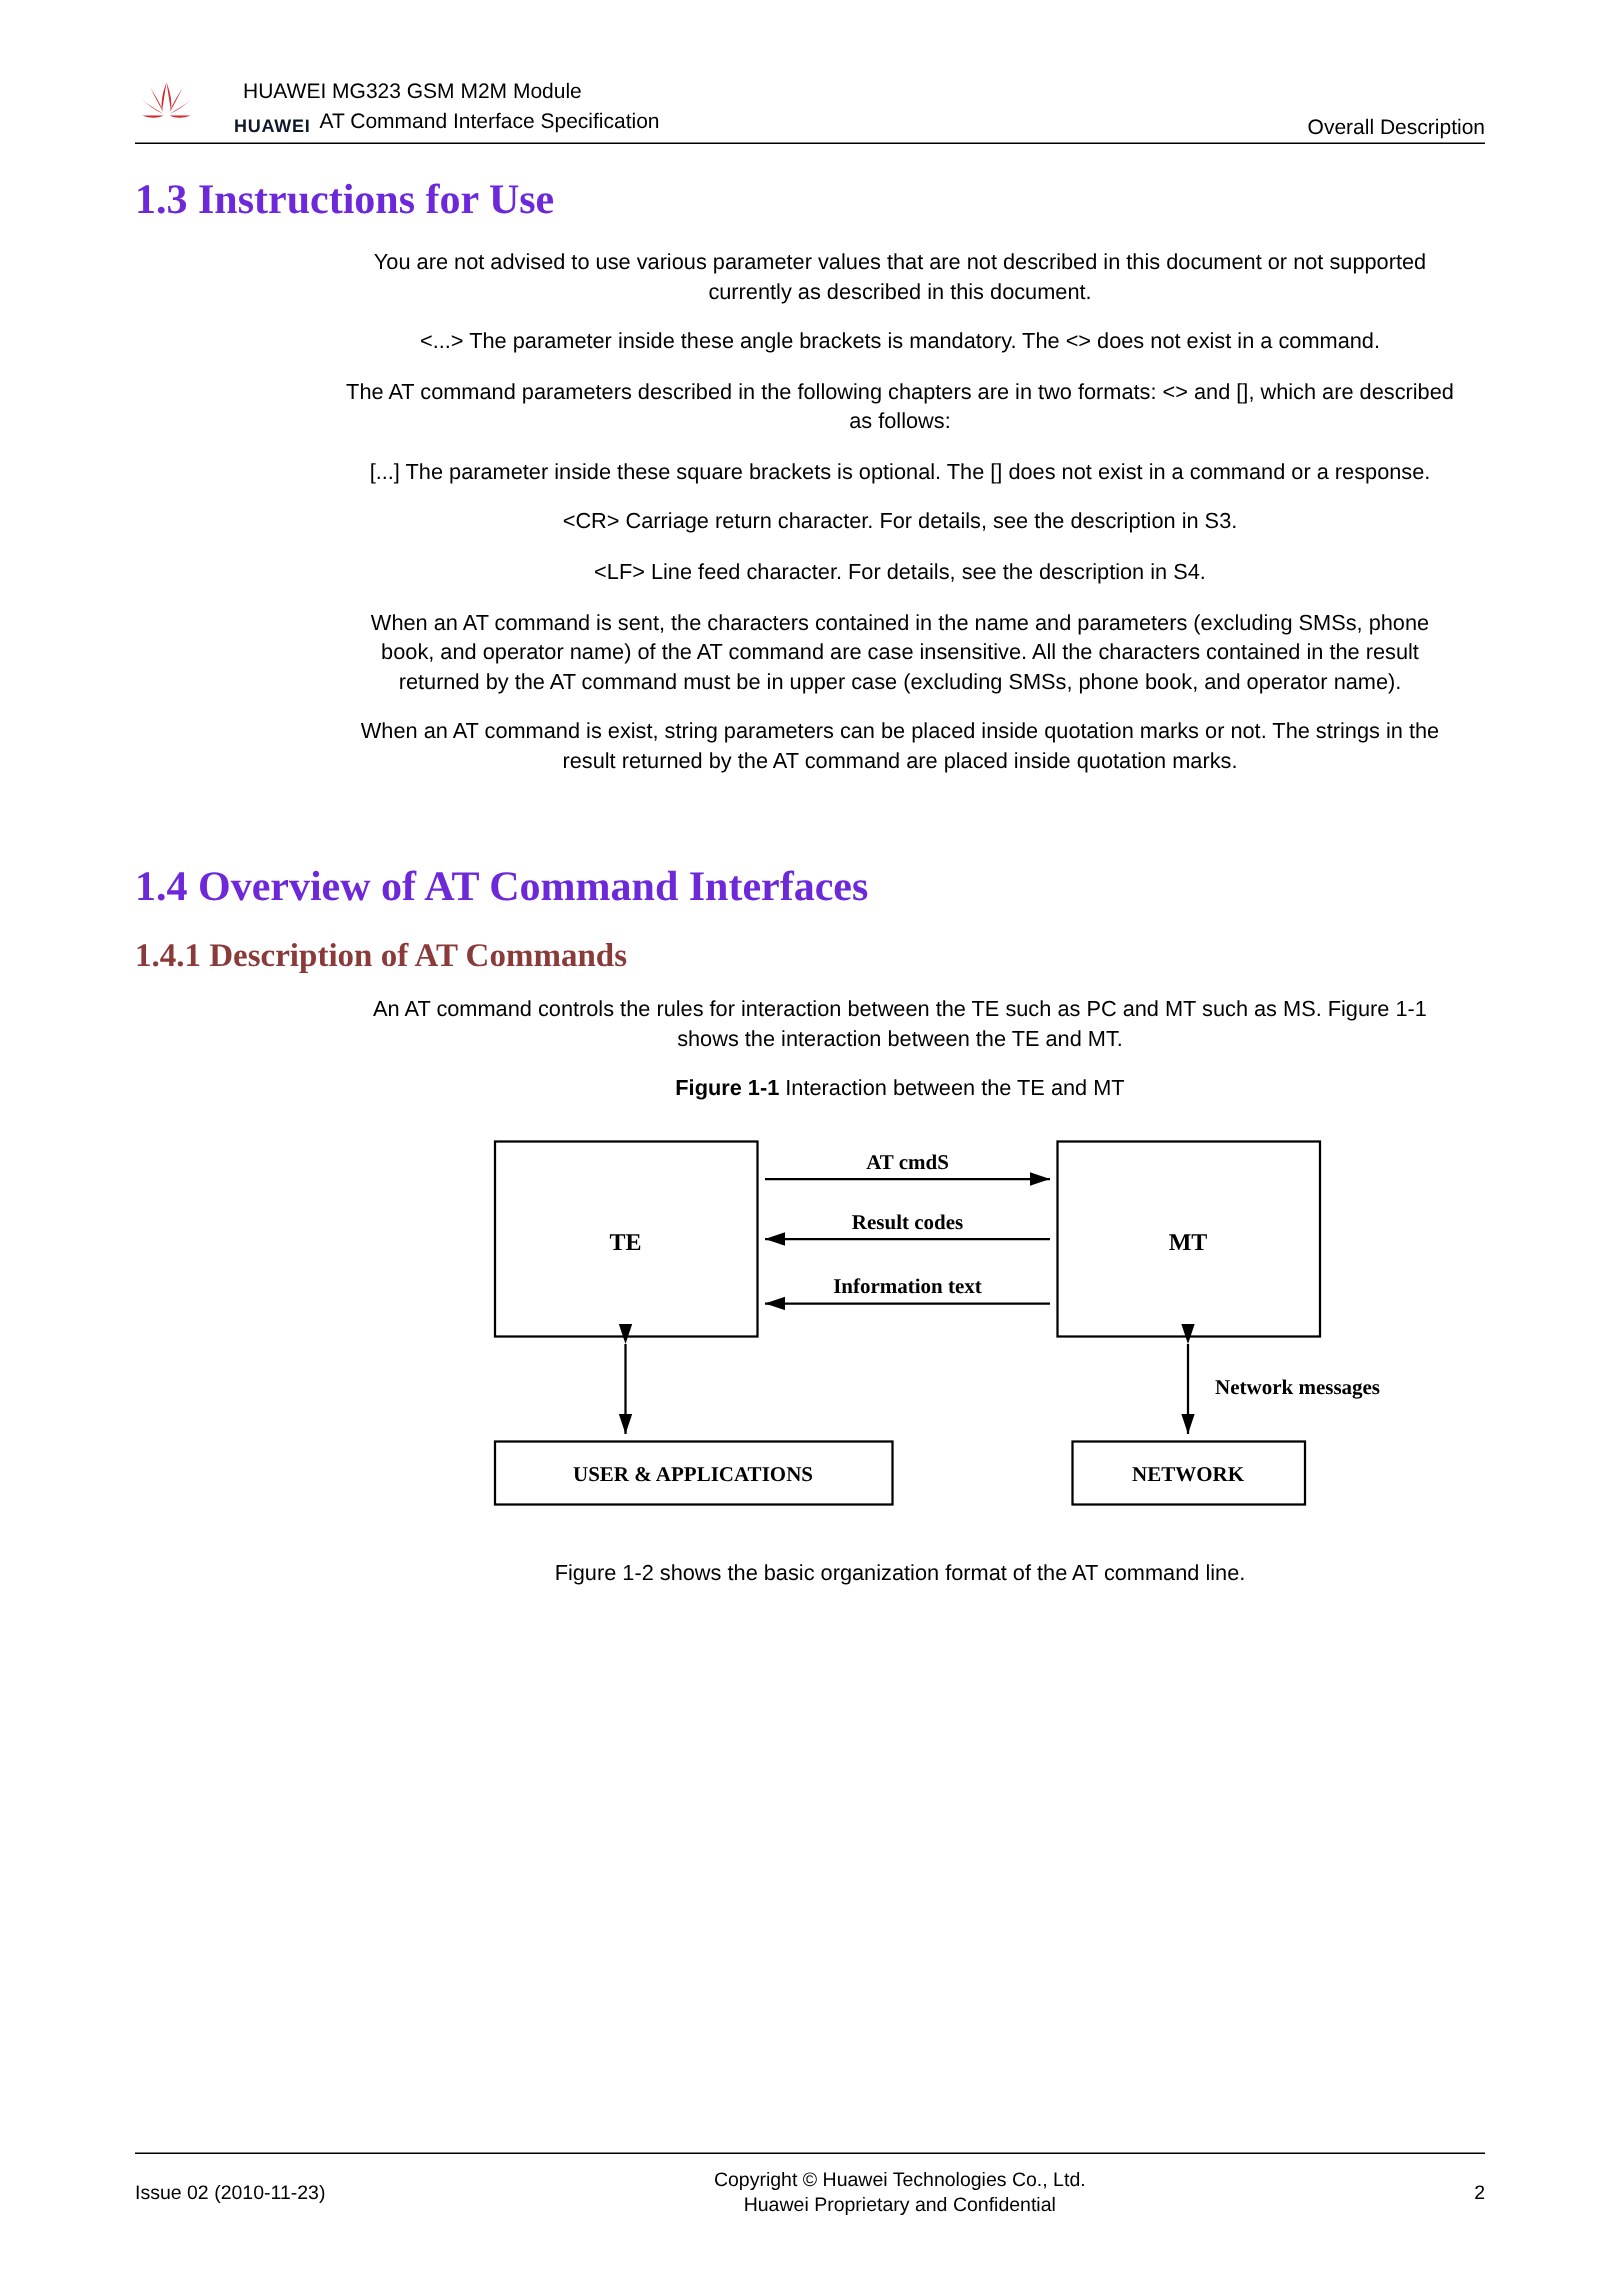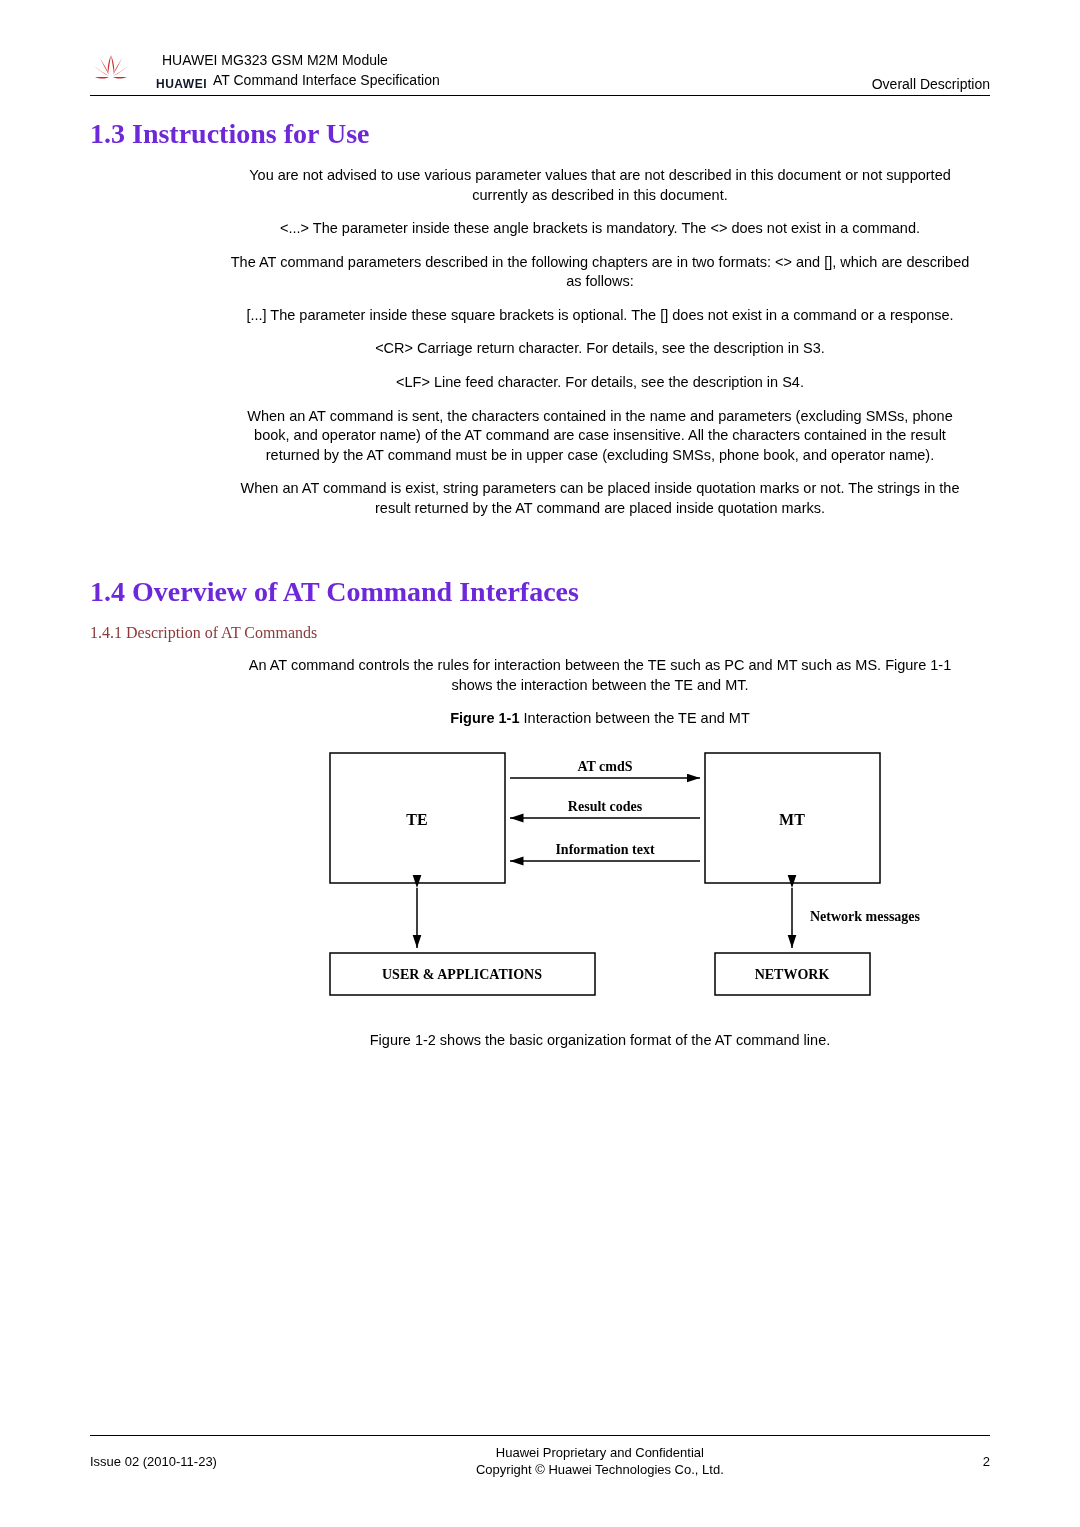--- a/index.html
+++ b/index.html
@@ -55,22 +55,22 @@
       font-family: "Palatino Linotype", "Book Antiqua", Palatino, serif;
       color: #6d28d9;
       font-weight: bold;
       font-size: 28px;
       margin-top: 8px;
       margin-bottom: 16px;
     }
     h2.subsection-title {
       font-family: "Palatino Linotype", "Book Antiqua", Palatino, serif;
       color: #8B3A3A;
-      font-weight: normal;
-      font-size: 16px;
+      font-weight: bold;
+      font-size: 22px;
       margin-bottom: 14px;
     }
     .content-block {
       margin-left: 140px;
       margin-right: 20px;
       text-align: center;
     }
     .content-block p {
       font-size: 14.5px;
       line-height: 1.35;
@@ -201,17 +201,17 @@
       <text x="490" y="178" font-family="Times New Roman, serif" font-size="14" font-weight="bold">Network messages</text>
     </svg>
   </div>
 
   <p style="margin-top:24px;">Figure 1-2 shows the basic organization format of the AT command line.</p>
 </div>
 
 <div class="page-footer">
   <div class="footer-left">Issue 02 (2010-11-23)</div>
   <div class="footer-center">
+    <div>Copyright © Huawei Technologies Co., Ltd.</div>
     <div>Huawei Proprietary and Confidential</div>
-    <div>Copyright © Huawei Technologies Co., Ltd.</div>
   </div>
   <div class="footer-right">2</div>
 </div>
 
 </body></html>

